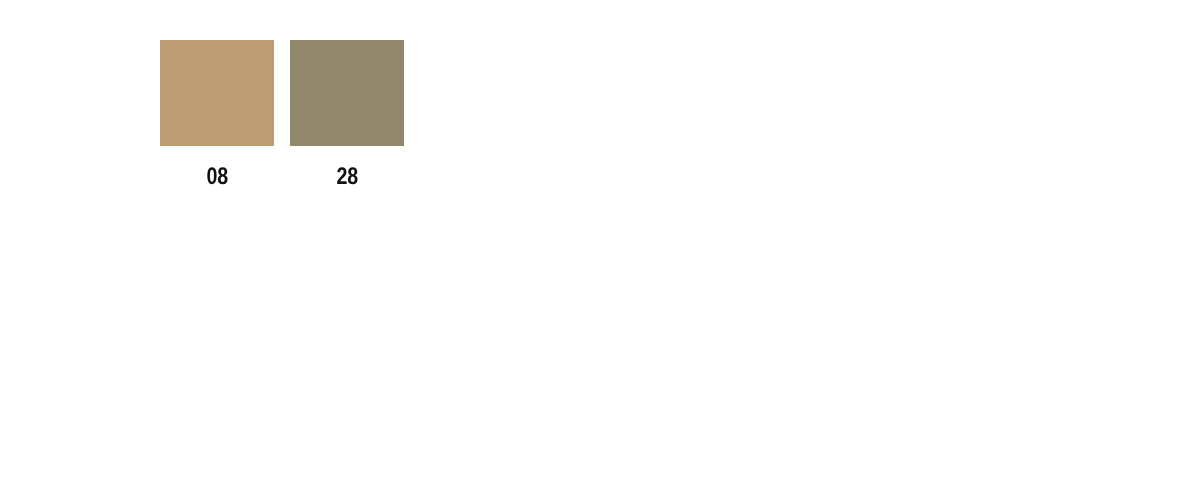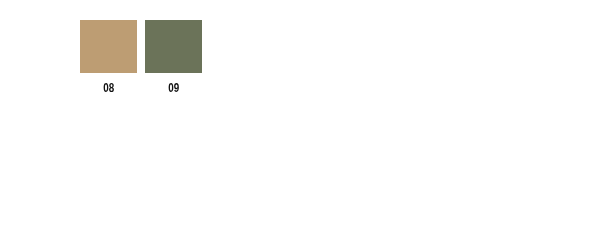--- a/index.html
+++ b/index.html
@@ -72,16 +72,16 @@
 </style>
 </head>
 <body>
 
 <div class="palette-strip" id="strip" style="background: rgb(255, 255, 255);">
     <div class="swatch-cell">
       <div class="swatch-chip" style="background: rgb(189, 157, 115);"></div>
       <div class="swatch-label">08</div>
     </div>
     <div class="swatch-cell">
-      <div class="swatch-chip" style="background: rgb(107, 115, 89);"></div>
-      <div class="swatch-label">09</div>
+      <div class="swatch-chip" style="background: rgb(145, 135, 107);"></div>
+      <div class="swatch-label">28</div>
     </div>
   </div>
 
 </body></html>

